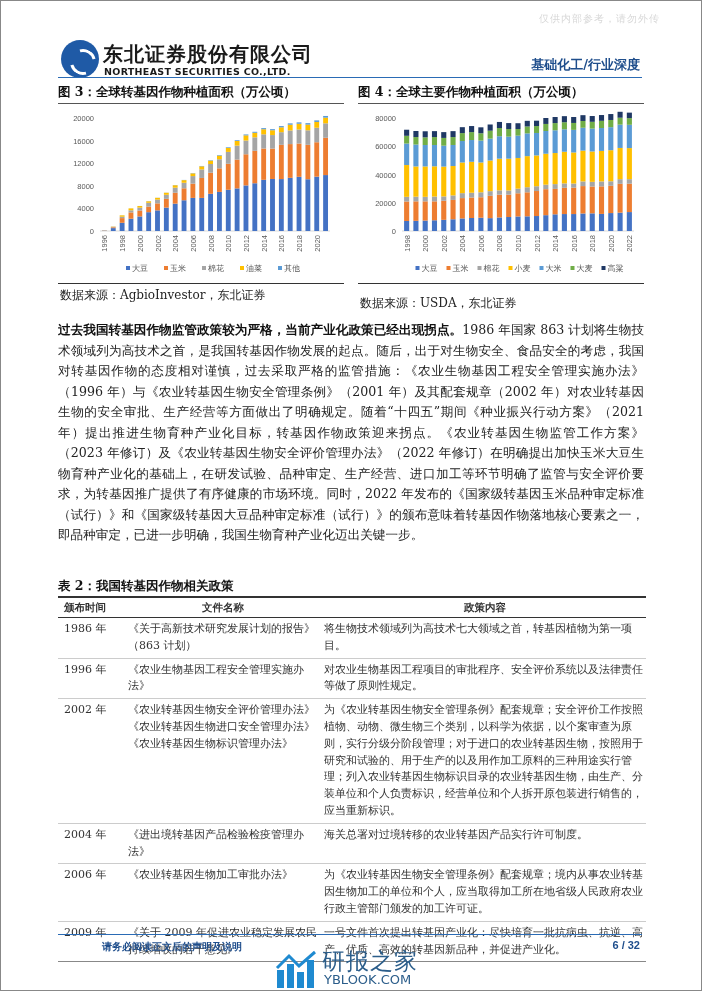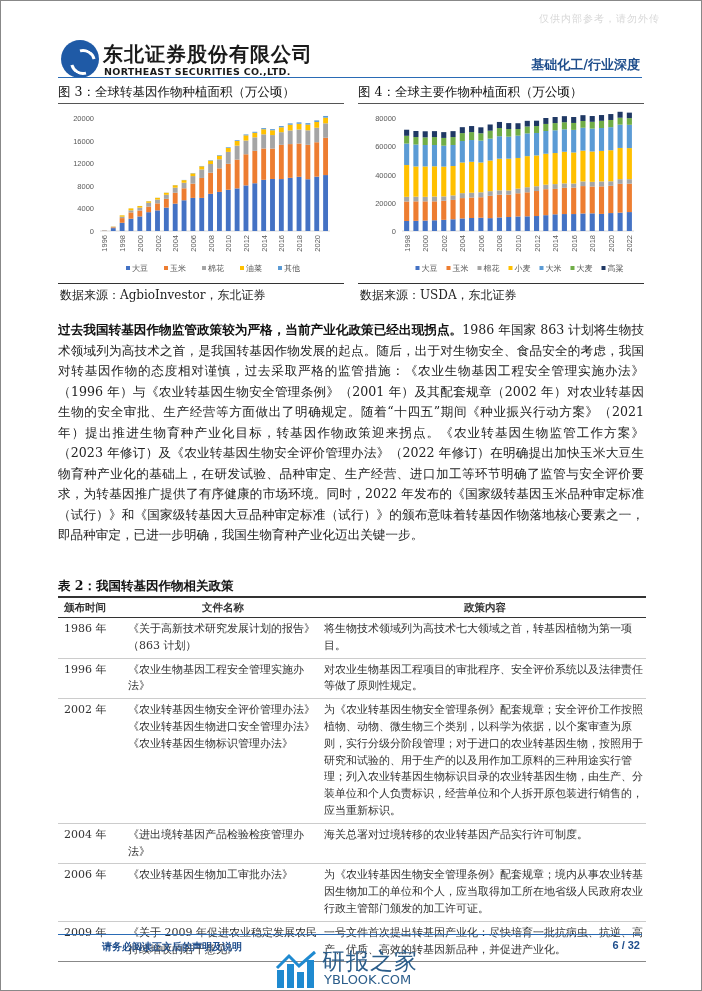--- a/index.html
+++ b/index.html
@@ -5,21 +5,21 @@
   html,body{margin:0;padding:0;background:#fff;}
   body{width:702px;height:991px;position:relative;overflow:hidden;font-family:"DejaVu Serif","Liberation Serif",serif;color:#222;}
   .frame{position:absolute;left:0;top:0;width:700px;height:989px;border:1px solid #888;}
   .watermark-top{position:absolute;right:42px;top:12px;font-size:10px;color:#d8d8d8;letter-spacing:1px;}
   .logo{position:absolute;left:61px;top:40px;width:38px;height:38px;border-radius:50%;background:#1f5aa6;}
   .logo:after{content:"";position:absolute;left:9px;top:9px;width:20px;height:20px;border-radius:50%;border:3px solid #fff;border-left-color:transparent;border-right-color:transparent;transform:rotate(30deg);}
   .co-cn{position:absolute;left:103px;top:41px;font-family:"DejaVu Sans",sans-serif;font-weight:bold;font-size:20px;color:#1a1a1a;letter-spacing:1px;}
   .co-en{position:absolute;left:104px;top:66px;font-family:"DejaVu Sans",sans-serif;font-weight:bold;font-size:9.5px;color:#1a1a1a;letter-spacing:0.3px;}
   .hdr-right{position:absolute;right:62px;top:56px;font-size:13px;color:#1f4e8c;font-weight:bold;}
   .hdr-line{position:absolute;left:58px;right:60px;top:77px;height:1px;background:#2a6bb5;}
-  .fig-title{position:absolute;top:84px;font-size:12.5px;font-weight:normal;color:#111;}
+  .fig-title{position:absolute;top:84px;font-size:12.5px;font-weight:bold;color:#111;}
   .fig-rule{position:absolute;top:103px;height:1px;background:#555;}
   .fig-src-rule{position:absolute;top:283px;height:1px;background:#333;}
   .fig-src{position:absolute;top:287px;font-size:12px;color:#222;}
   svg text{font-family:"Liberation Sans",sans-serif;}
   .para{position:absolute;left:58px;top:320px;width:586px;font-size:12.6px;line-height:20.5px;text-align:justify;color:#222;}
   .para b{color:#111;}
   .tbl-title{position:absolute;left:58px;top:578px;font-size:12.5px;font-weight:bold;color:#111;}
   table.pol{position:absolute;left:58px;top:596px;width:588px;border-collapse:collapse;font-size:11px;color:#333;}
   table.pol th{font-size:10.5px;font-weight:bold;border-top:2px solid #333;border-bottom:1.5px solid #333;height:19px;padding:0;background:#fff;}
   table.pol td{vertical-align:top;padding:3px 0 3px 0;line-height:16.8px;border-bottom:1px solid #ccc;}
@@ -417,21 +417,21 @@
     <rect x="150.5" y="160" width="4" height="4" fill="#ffc000"></rect>
     <text x="156.5" y="165" font-size="8" fill="#595959">小麦</text>
     <rect x="181.5" y="160" width="4" height="4" fill="#5b9bd5"></rect>
     <text x="187.5" y="165" font-size="8" fill="#595959">大米</text>
     <rect x="212.5" y="160" width="4" height="4" fill="#70ad47"></rect>
     <text x="218.5" y="165" font-size="8" fill="#595959">大麦</text>
     <rect x="243.5" y="160" width="4" height="4" fill="#1f3864"></rect>
     <text x="249.5" y="165" font-size="8" fill="#595959">高粱</text>
   </svg>
 <div class="fig-src-rule" style="left:358px;width:286px;"></div>
-<div class="fig-src" style="left:360px;">数据来源：USDA，东北证券</div>
+<div class="fig-src" style="left:360px;margin-top:8px;">数据来源：USDA，东北证券</div>
 
 <div class="para"><b>过去我国转基因作物监管政策较为严格，当前产业化政策已经出现拐点。</b><span>1986 年国家 863 计划将生物技术领域列为高技术之首，是我国转基因作物发展的起点。随后，出于对生物安全、食品安全的考虑，我国对转基因作物的态度相对谨慎，过去采取严格的监管措施：《农业生物基因工程安全管理实施办法》（1996 年）与《农业转基因生物安全管理条例》（2001 年）及其配套规章（2002 年）对农业转基因生物的安全审批、生产经营等方面做出了明确规定。随着“十四五”期间《种业振兴行动方案》（2021 年）提出推进生物育种产业化目标，转基因作物政策迎来拐点。《农业转基因生物监管工作方案》（2023 年修订）及《农业转基因生物安全评价管理办法》（2022 年修订）在明确提出加快玉米大豆生物育种产业化的基础上，在研发试验、品种审定、生产经营、进口加工等环节明确了监管与安全评价要求，为转基因推广提供了有序健康的市场环境。同时，2022 年发布的《国家级转基因玉米品种审定标准（试行）》和《国家级转基因大豆品种审定标准（试行）》的颁布意味着转基因作物落地核心要素之一，即品种审定，已进一步明确，我国生物育种产业化迈出关键一步。</span></div>
 
 <div class="tbl-title">表 2：我国转基因作物相关政策</div>
 <table class="pol">
   <thead>
     <tr>
       <th class="c1" style="text-align:left;">颁布时间</th>
       <th class="c2">文件名称</th>
       <th class="c3">政策内容</th>

